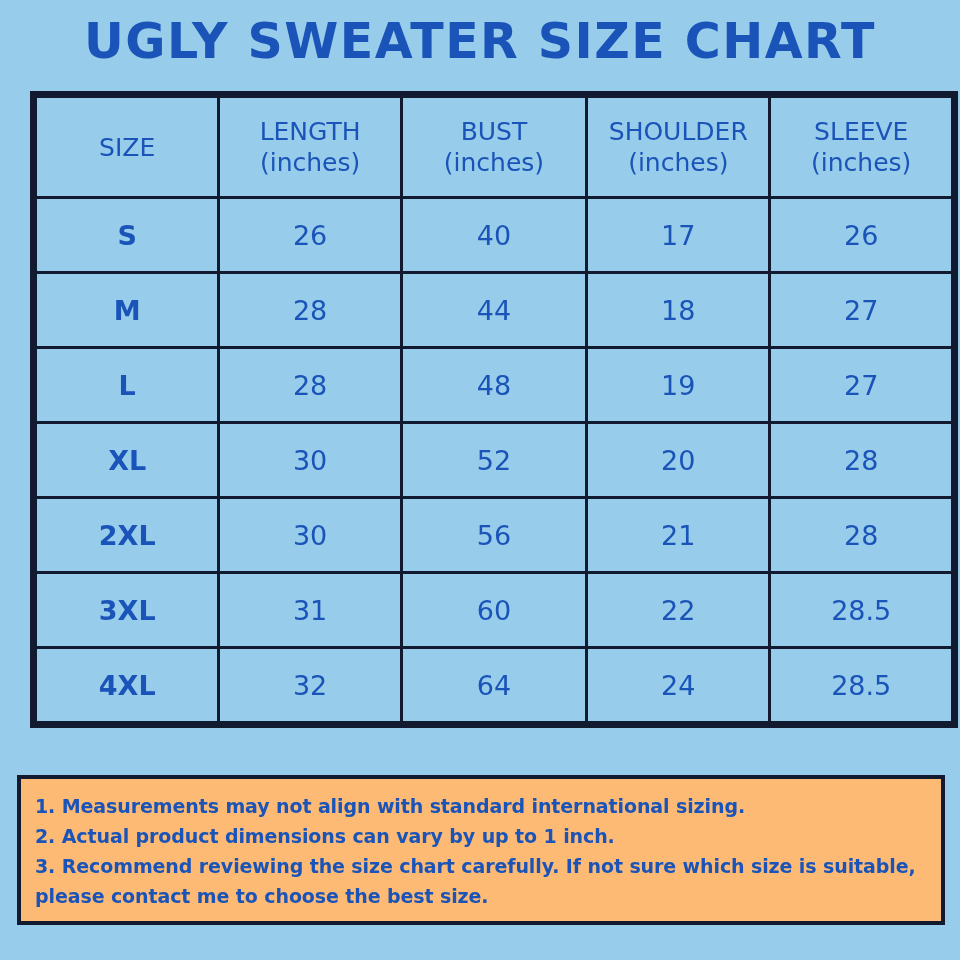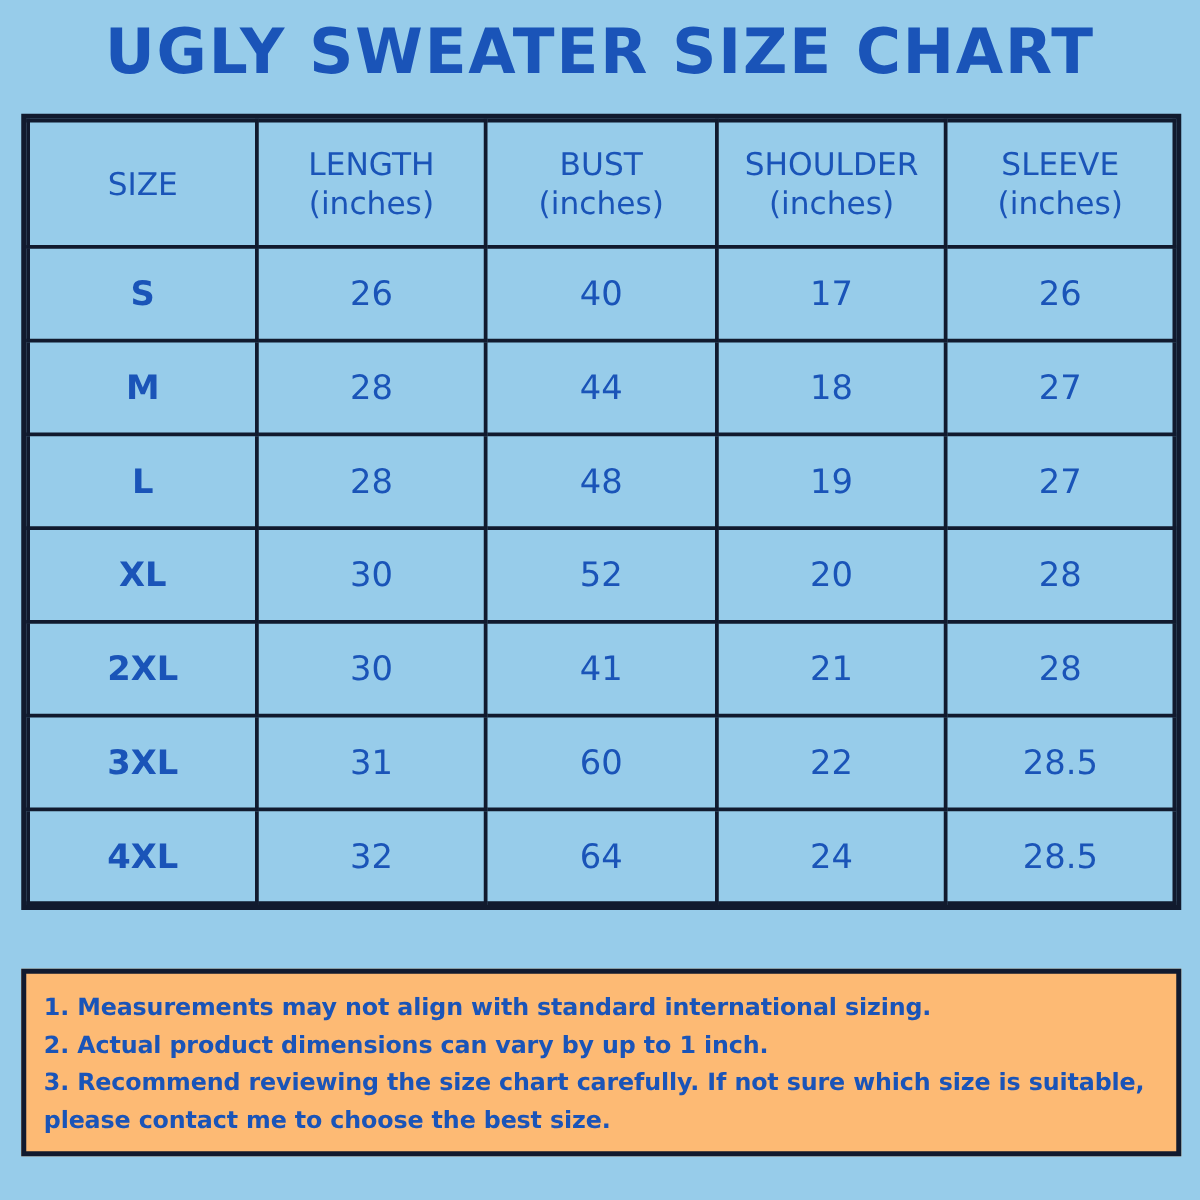--- a/index.html
+++ b/index.html
@@ -34,21 +34,21 @@
     font-size: 50px;
     letter-spacing: 1.5px;
     line-height: 62px;
     transform: scaleX(0.98);
     white-space: nowrap;
   }
 
   
   .table-wrap {
     position: absolute;
-    left: 17px;
+    left: 30px;
     top: 91px;
     width: 928px;
     border: 4px solid #111a2e;
     box-sizing: border-box;
     background: #97ccea;
   }
   table.size-table {
     border-collapse: collapse;
     width: 100%;
     table-layout: fixed;
@@ -174,21 +174,21 @@
         <tr>
           <td class="size-cell">XL</td>
           <td>30</td>
           <td>52</td>
           <td>20</td>
           <td>28</td>
         </tr>
         <tr>
           <td class="size-cell">2XL</td>
           <td>30</td>
-          <td>41</td>
+          <td>56</td>
           <td>21</td>
           <td>28</td>
         </tr>
         <tr>
           <td class="size-cell">3XL</td>
           <td>31</td>
           <td>60</td>
           <td>22</td>
           <td>28.5</td>
         </tr>

